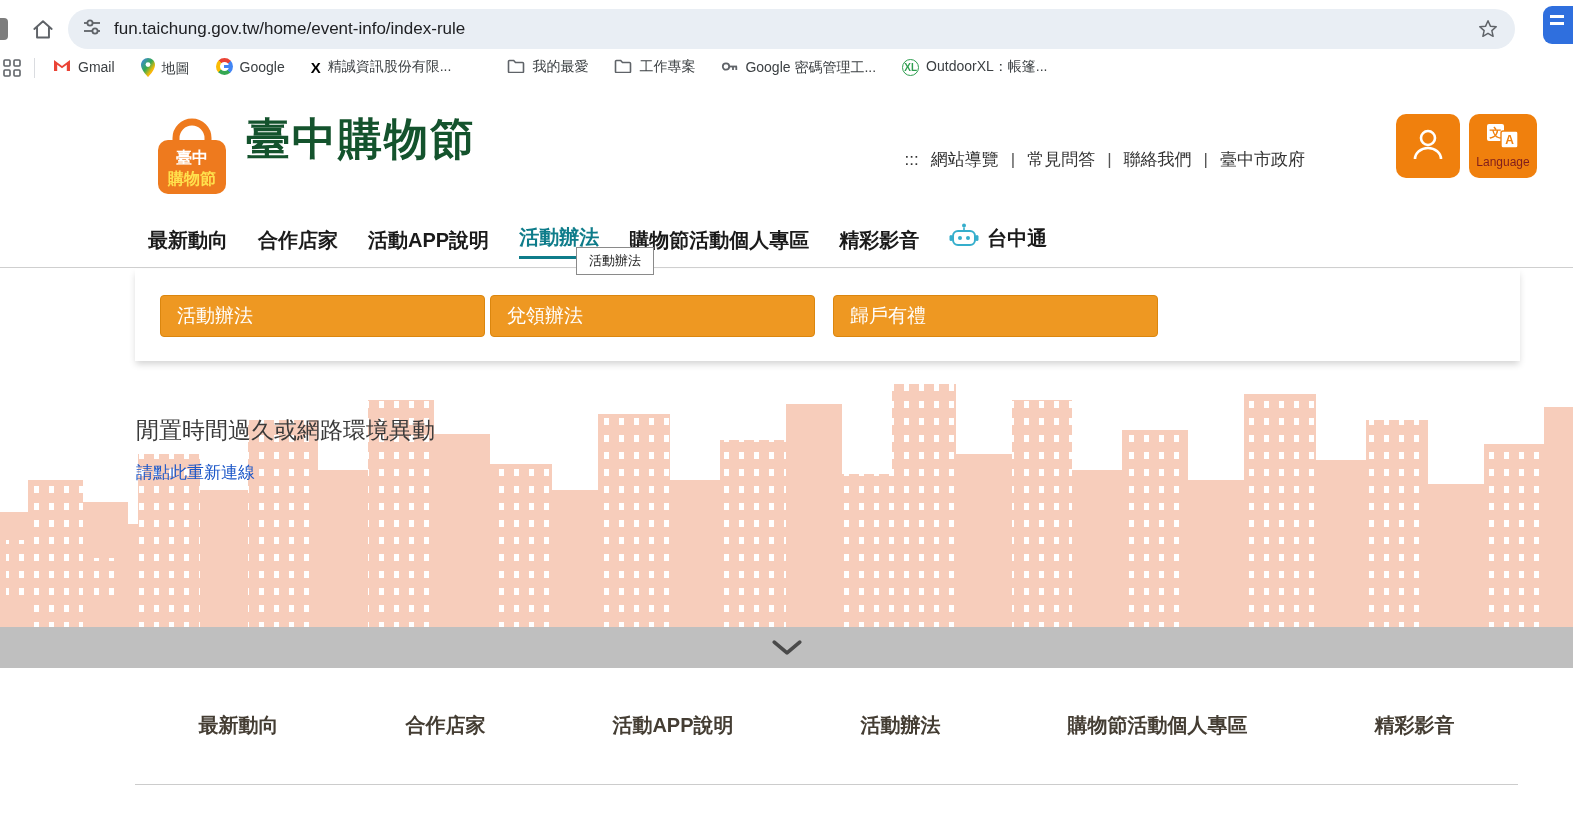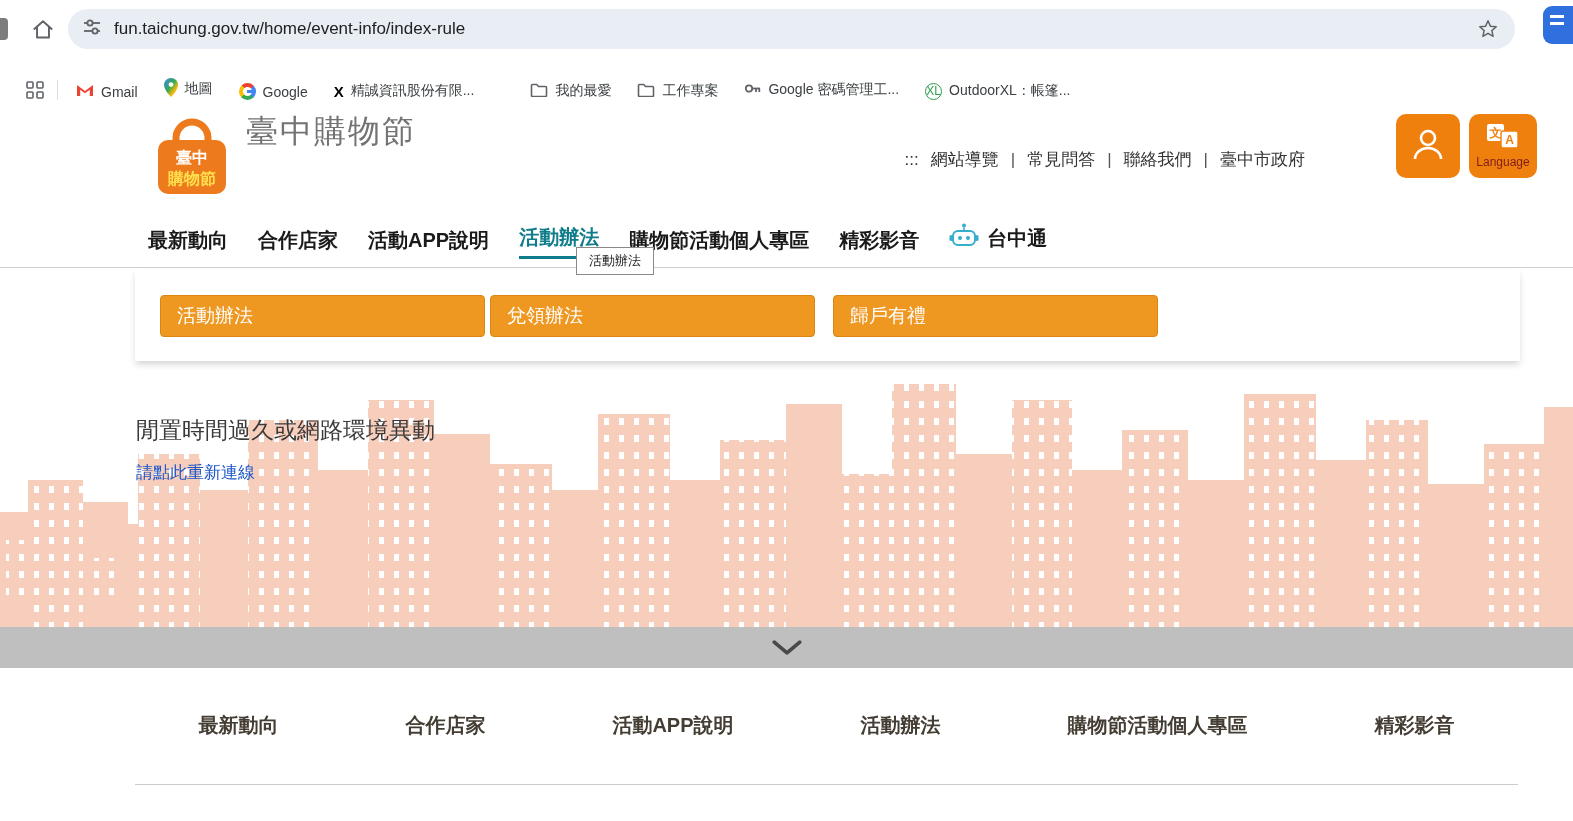--- a/index.html
+++ b/index.html
@@ -12,35 +12,35 @@
   .ext-partial{position:absolute;left:-10px;top:18px;width:18px;height:22px;border-radius:4px;background:#7d7d7d}
   .home-btn{position:absolute;left:30px;top:17px;width:26px;height:26px;cursor:pointer}
   .url-pill{position:absolute;left:68px;top:9px;width:1447px;height:40px;background:#E9EEF4;border-radius:20px;display:flex;align-items:center;padding:0 14px;cursor:text}
   .url-text{font-size:17px;color:#202124;margin-left:12px;white-space:nowrap}
   .star-btn{position:absolute;right:16px;top:9px;cursor:pointer;display:flex;align-items:center}
   .corner-icon{position:absolute;right:-8px;top:6px;width:38px;height:38px;border-radius:9px;background:#2F6FDE}
   .corner-icon:before{content:"";position:absolute;left:7px;top:9px;width:14px;height:3px;background:#fff}
   .corner-icon:after{content:"";position:absolute;left:7px;top:16px;width:14px;height:3px;background:#fff}
 
   
-  .bm-bar{position:absolute;top:58px;left:0;width:100%;height:42px;background:#fff;display:flex;align-items:flex-end;padding-left:25px;z-index:19}
+  .bm-bar{position:absolute;top:58px;left:0;width:100%;height:42px;background:#fff;display:flex;align-items:flex-start;padding-left:2px;z-index:19}
   .apps-btn{display:flex;align-items:center;cursor:pointer;margin-right:12px}
   .bm-divider{width:1px;height:20px;background:#DADCE0;margin-right:18px}
   .bm-item{display:flex;align-items:center;gap:7px;font-size:14px;color:#3C4043;margin-right:26px;cursor:pointer;white-space:nowrap}
   .bm-item.gap-before{margin-left:30px}
   .g-icon{width:17px;height:17px;border-radius:50%;background:conic-gradient(from -40deg,#EA4335 0 25%,#4285F4 25% 50%,#34A853 50% 75%,#FBBC05 75% 100%);position:relative;flex:0 0 auto}
   .g-icon:before{content:"";position:absolute;left:4px;top:4px;width:9px;height:9px;border-radius:50%;background:#fff}
   .g-icon:after{content:"";position:absolute;right:1px;top:7px;width:8px;height:3px;background:#4285F4}
   .x-glyph{font-weight:900;font-size:15px;color:#000}
-  .xl-icon{width:17px;height:17px;border-radius:50%;border:1.5px solid #2E9E4F;color:#2E9E4F;font-size:12px;font-weight:normal;display:flex;align-items:center;justify-content:center;flex:0 0 auto}
+  .xl-icon{width:17px;height:17px;border-radius:50%;border:1.5px solid #2E9E4F;color:#2E9E4F;font-size:10px;font-weight:bold;display:flex;align-items:center;justify-content:center;flex:0 0 auto}
 
   
   .site-header{position:absolute;top:100px;left:0;width:100%;height:168px;background:#fff;border-bottom:1px solid #cfcfcf;z-index:10}
   .logo{position:absolute;left:150px;top:10px;display:flex;gap:12px;cursor:pointer}
-  .logo-title{font-size:32px;font-weight:400;color:#737373;letter-spacing:2px}
+  .logo-title{font-size:44px;font-weight:700;color:#14532d;letter-spacing:2px}
   .top-links{position:absolute;top:48px;right:268px;font-size:17px;color:#333;display:flex;align-items:center;gap:12px;white-space:nowrap}
   .top-links .sep{color:#555}
   .top-links .lnk{cursor:pointer}
   .sq-btn{position:absolute;top:14px;width:64px;height:64px;border-radius:10px;background:#F0800D;display:flex;flex-direction:column;align-items:center;justify-content:center;cursor:pointer;border:none}
   .person-btn{right:113px}
   .lang-btn{right:36px;width:68px}
   .lang-label{color:#7f1d1d;font-size:12px;margin-top:2px}
 
   .nav{position:absolute;left:148px;top:122px;display:flex;gap:30px;align-items:flex-end;font-size:20px;font-weight:bold;color:#1a1a1a}
   .nav-item{cursor:pointer;padding-bottom:5px}

